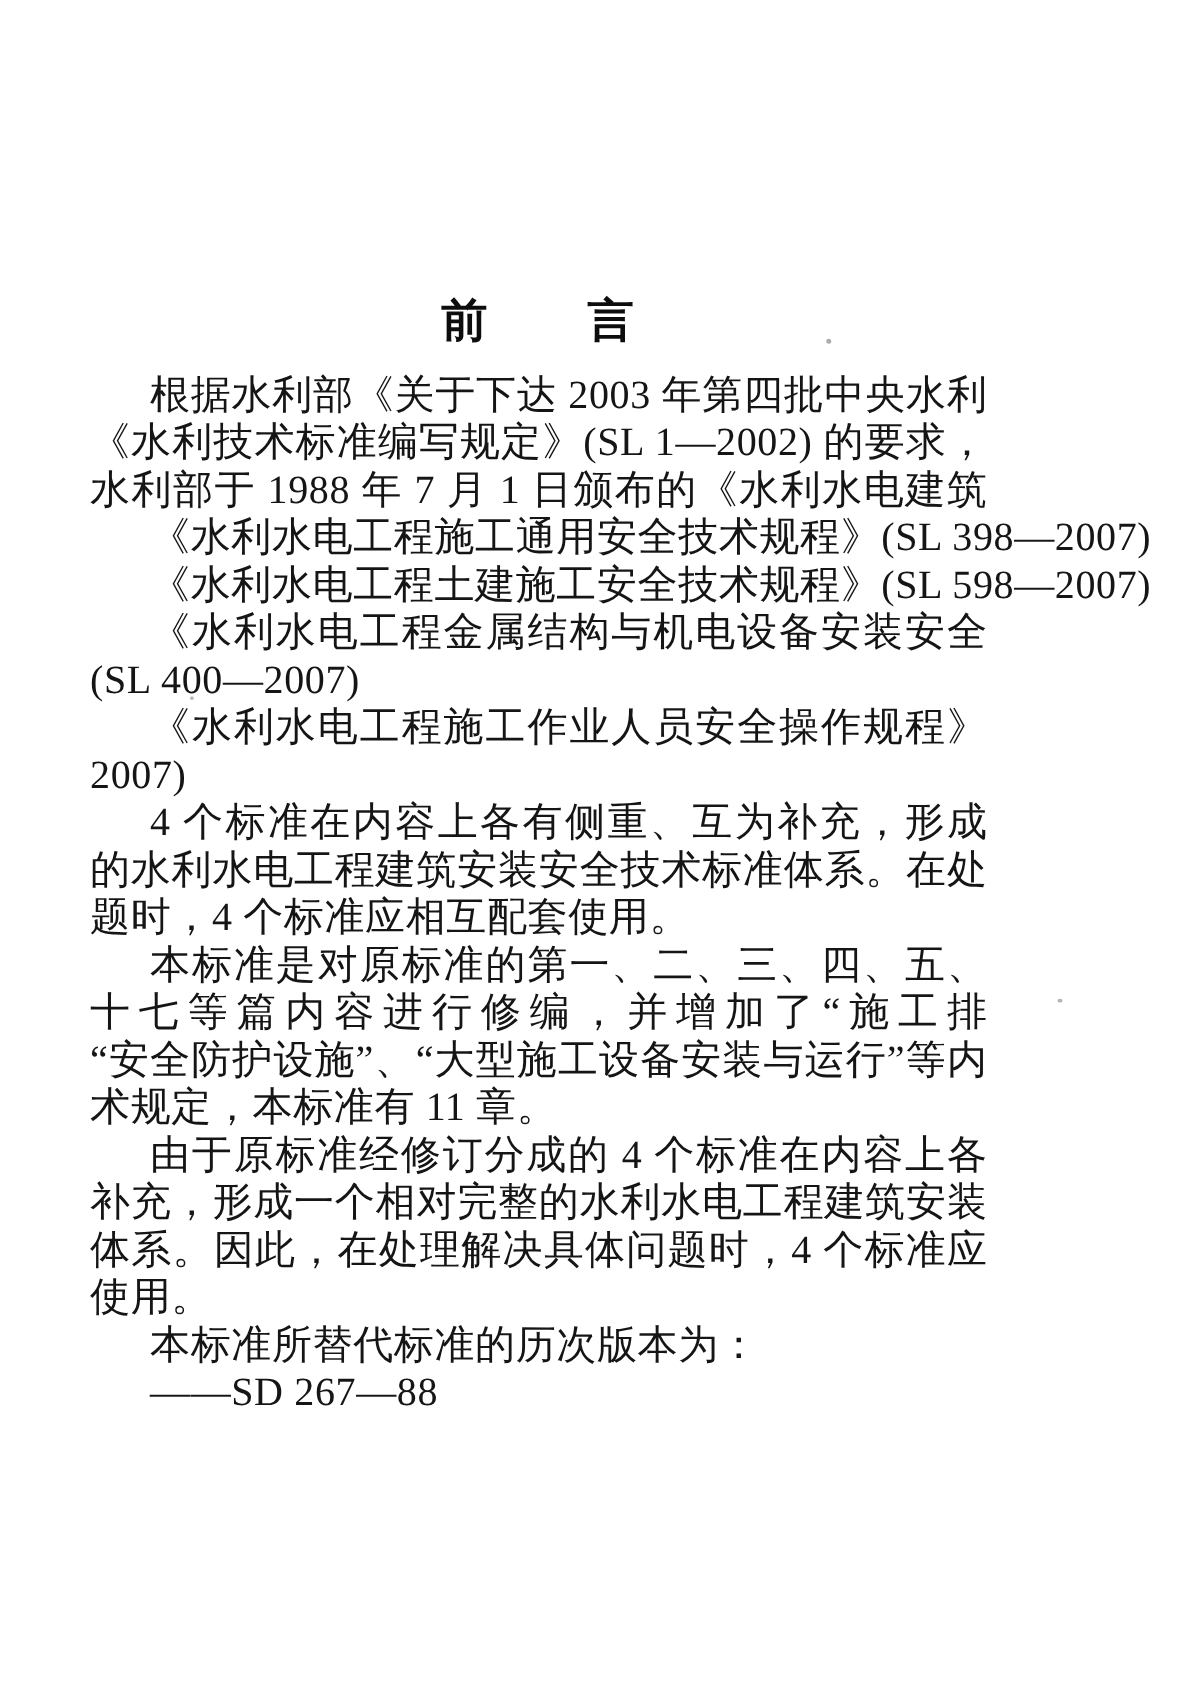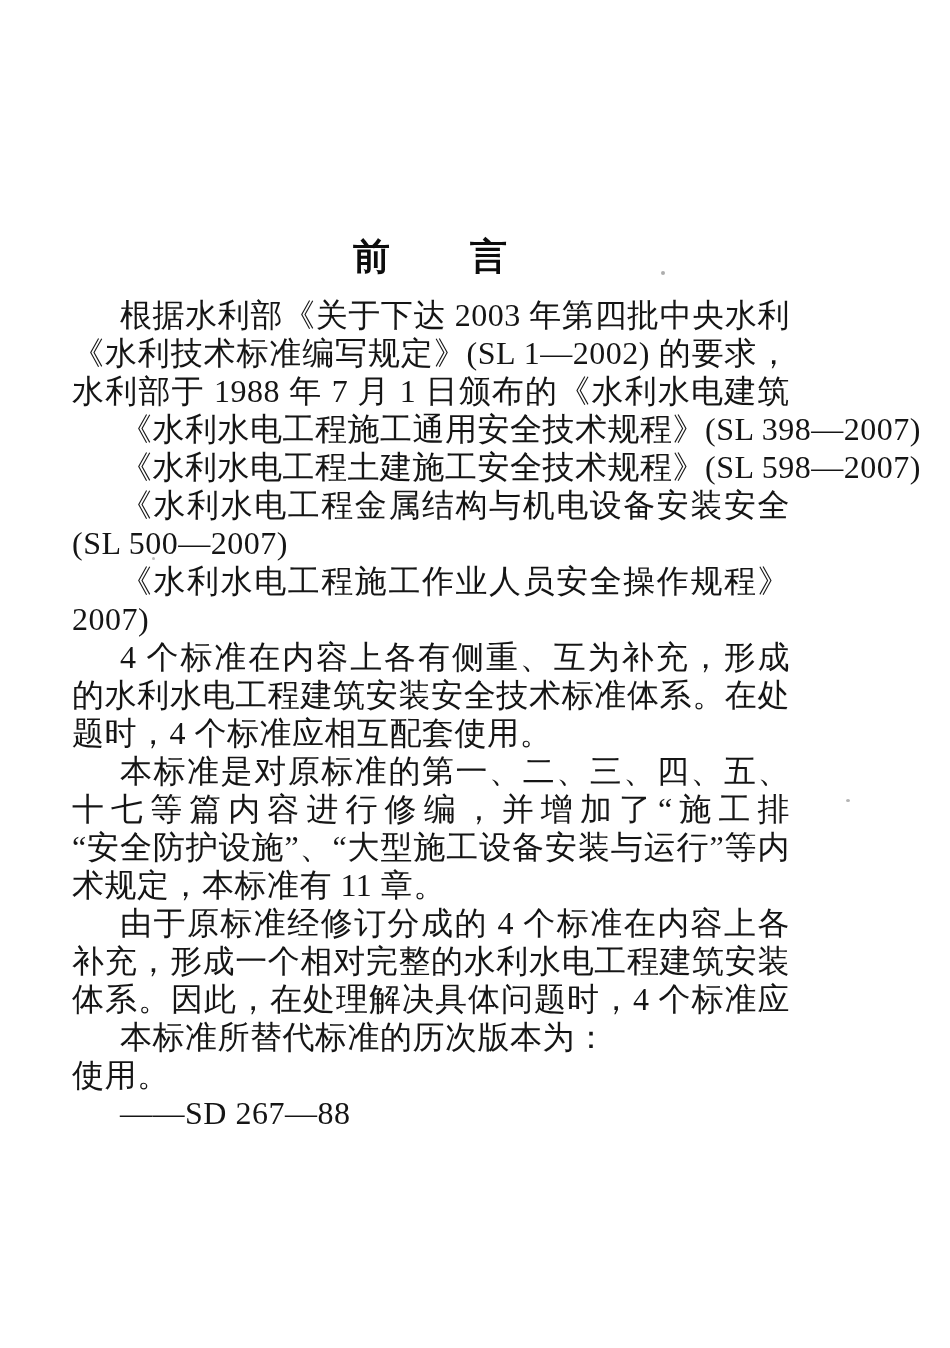--- a/index.html
+++ b/index.html
@@ -56,34 +56,34 @@
 <div class="page">
   <h1 class="doc-title">前　　言</h1>
 
   <div class="doc-body">
       <div class="line indent just">根据水利部《关于下达 2003 年第四批中央水利基建前期工</div>
       <div class="line just">《水利技术标准编写规定》(SL 1—2002) 的要求，对原能源部、</div>
       <div class="line just">水利部于 1988 年 7 月 1 日颁布的《水利水电建筑安装安全技术</div>
       <div class="line indent">《水利水电工程施工通用安全技术规程》(SL 398—2007)</div>
       <div class="line indent">《水利水电工程土建施工安全技术规程》(SL 598—2007)</div>
       <div class="line indent just">《水利水电工程金属结构与机电设备安装安全技术规程》</div>
-      <div class="line">(SL 500—2007)</div>
+      <div class="line">(SL 400—2007)</div>
       <div class="line indent just">《水利水电工程施工作业人员安全操作规程》 (SL 401—</div>
       <div class="line">2007)</div>
       <div class="line indent just">4 个标准在内容上各有侧重、互为补充，形成一个相对完整</div>
       <div class="line just">的水利水电工程建筑安装安全技术标准体系。在处理解决具体问</div>
       <div class="line">题时，4 个标准应相互配套使用。</div>
       <div class="line indent just">本标准是对原标准的第一、二、三、四、五、十二、十五、</div>
       <div class="line just">十七等篇内容进行修编，并增加了“施工排水”、“现场保卫”、</div>
       <div class="line just">“安全防护设施”、“大型施工设备安装与运行”等内容的安全技</div>
       <div class="line">术规定，本标准有 11 章。</div>
       <div class="line indent just">由于原标准经修订分成的 4 个标准在内容上各有侧重、互为</div>
       <div class="line just">补充，形成一个相对完整的水利水电工程建筑安装安全技术标准</div>
       <div class="line just">体系。因此，在处理解决具体问题时，4 个标准应相互配套</div>
+      <div class="line">使用。</div>
       <div class="line indent">本标准所替代标准的历次版本为：</div>
-      <div class="line">使用。</div>
       <div class="line indent">——SD 267—88</div>
     </div>
 
   <span class="speck s1"></span>
   <span class="speck s2"></span>
   <span class="speck s3"></span>
 </div>
 
 </body></html>

